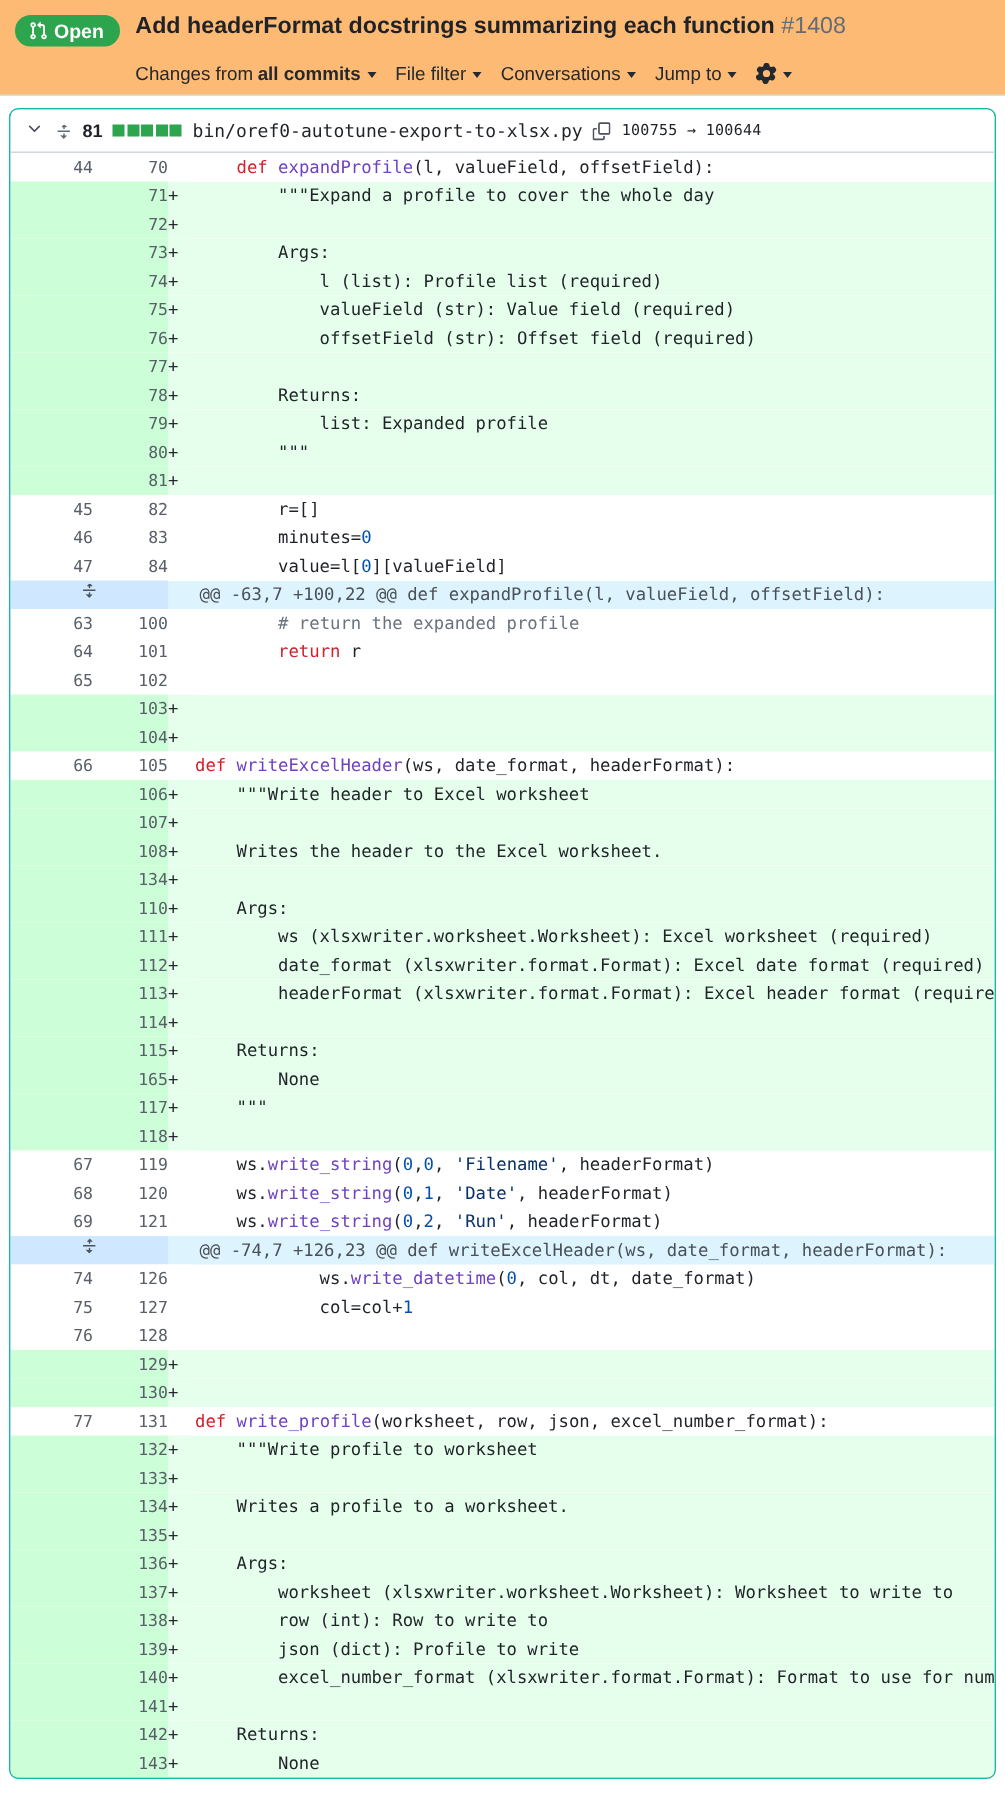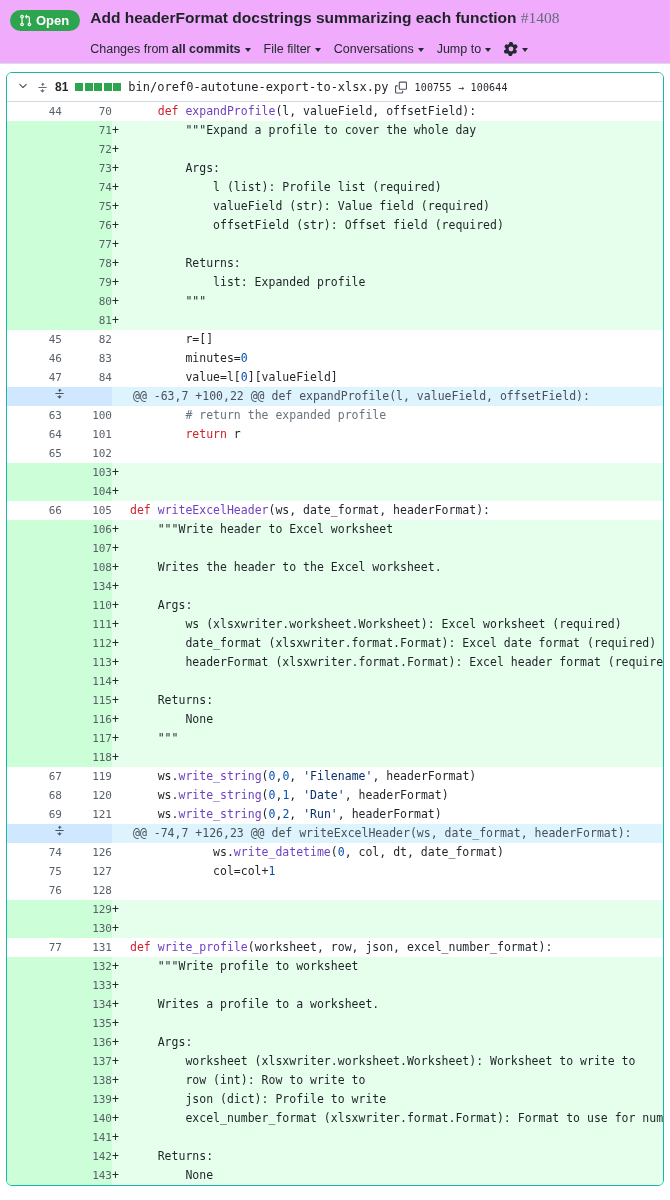--- a/index.html
+++ b/index.html
@@ -9,21 +9,21 @@
     background: #ffffff;
     font-family: "Liberation Sans", sans-serif;
     -webkit-font-smoothing: antialiased;
   }
   body { overflow: hidden; }
 
   
   .pr-header {
     padding: 8px 10px 7px 10px;
     border-bottom: 1px solid #d8dee4;
-    background: #f0abfc;
+    background: #fdba74;
     display: flex;
     align-items: flex-start;
     gap: 10px;
   }
   .state-badge {
     display: inline-flex;
     align-items: center;
     gap: 4px;
     background: #2da44e;
     color: #ffffff;
@@ -37,21 +37,21 @@
   }
   .state-badge svg { display: block; }
   .header-main { flex: 1 1 auto; min-width: 0; }
   .pr-title-row {
     font-size: 15.5px;
     font-weight: bold;
     color: #1f2328;
     line-height: 1.25;
     white-space: nowrap;
   }
-  .pr-number { color: #636c76; font-weight: normal; font-family: Liberation Serif, serif; }
+  .pr-number { color: #636c76; font-weight: normal; }
   .pr-toolbar {
     margin-top: 15px;
     display: flex;
     align-items: center;
     gap: 13px;
     font-size: 12.5px;
     color: #24292f;
     white-space: nowrap;
   }
   .toolbar-item {
@@ -451,21 +451,21 @@
           <td class="code"></td>
         </tr>
         <tr class="add">
           <td class="num"></td>
           <td class="num">115</td>
           <td class="mark">+</td>
           <td class="code">    Returns:</td>
         </tr>
         <tr class="add">
           <td class="num"></td>
-          <td class="num">116</td>
+          <td class="num">165</td>
           <td class="mark">+</td>
           <td class="code">        None</td>
         </tr>
         <tr class="add">
           <td class="num"></td>
           <td class="num">117</td>
           <td class="mark">+</td>
           <td class="code">    """</td>
         </tr>
         <tr class="add">

